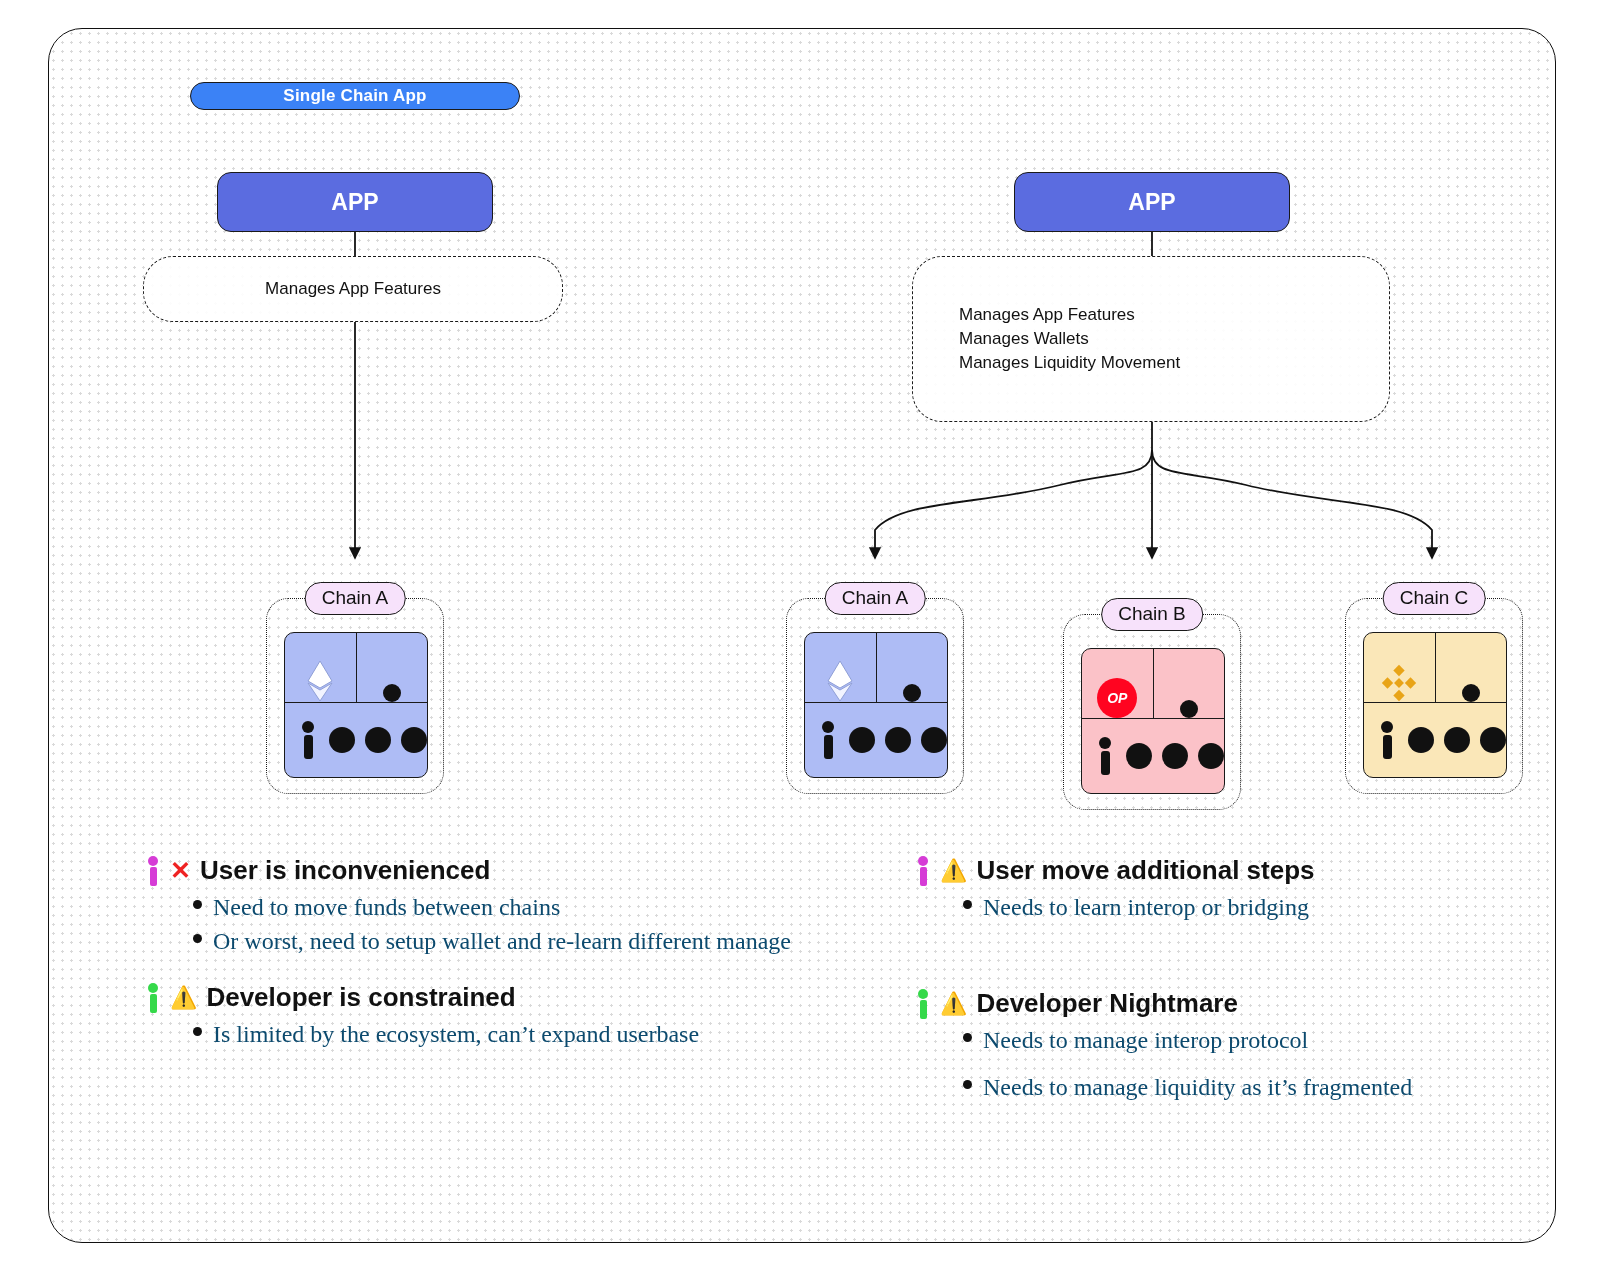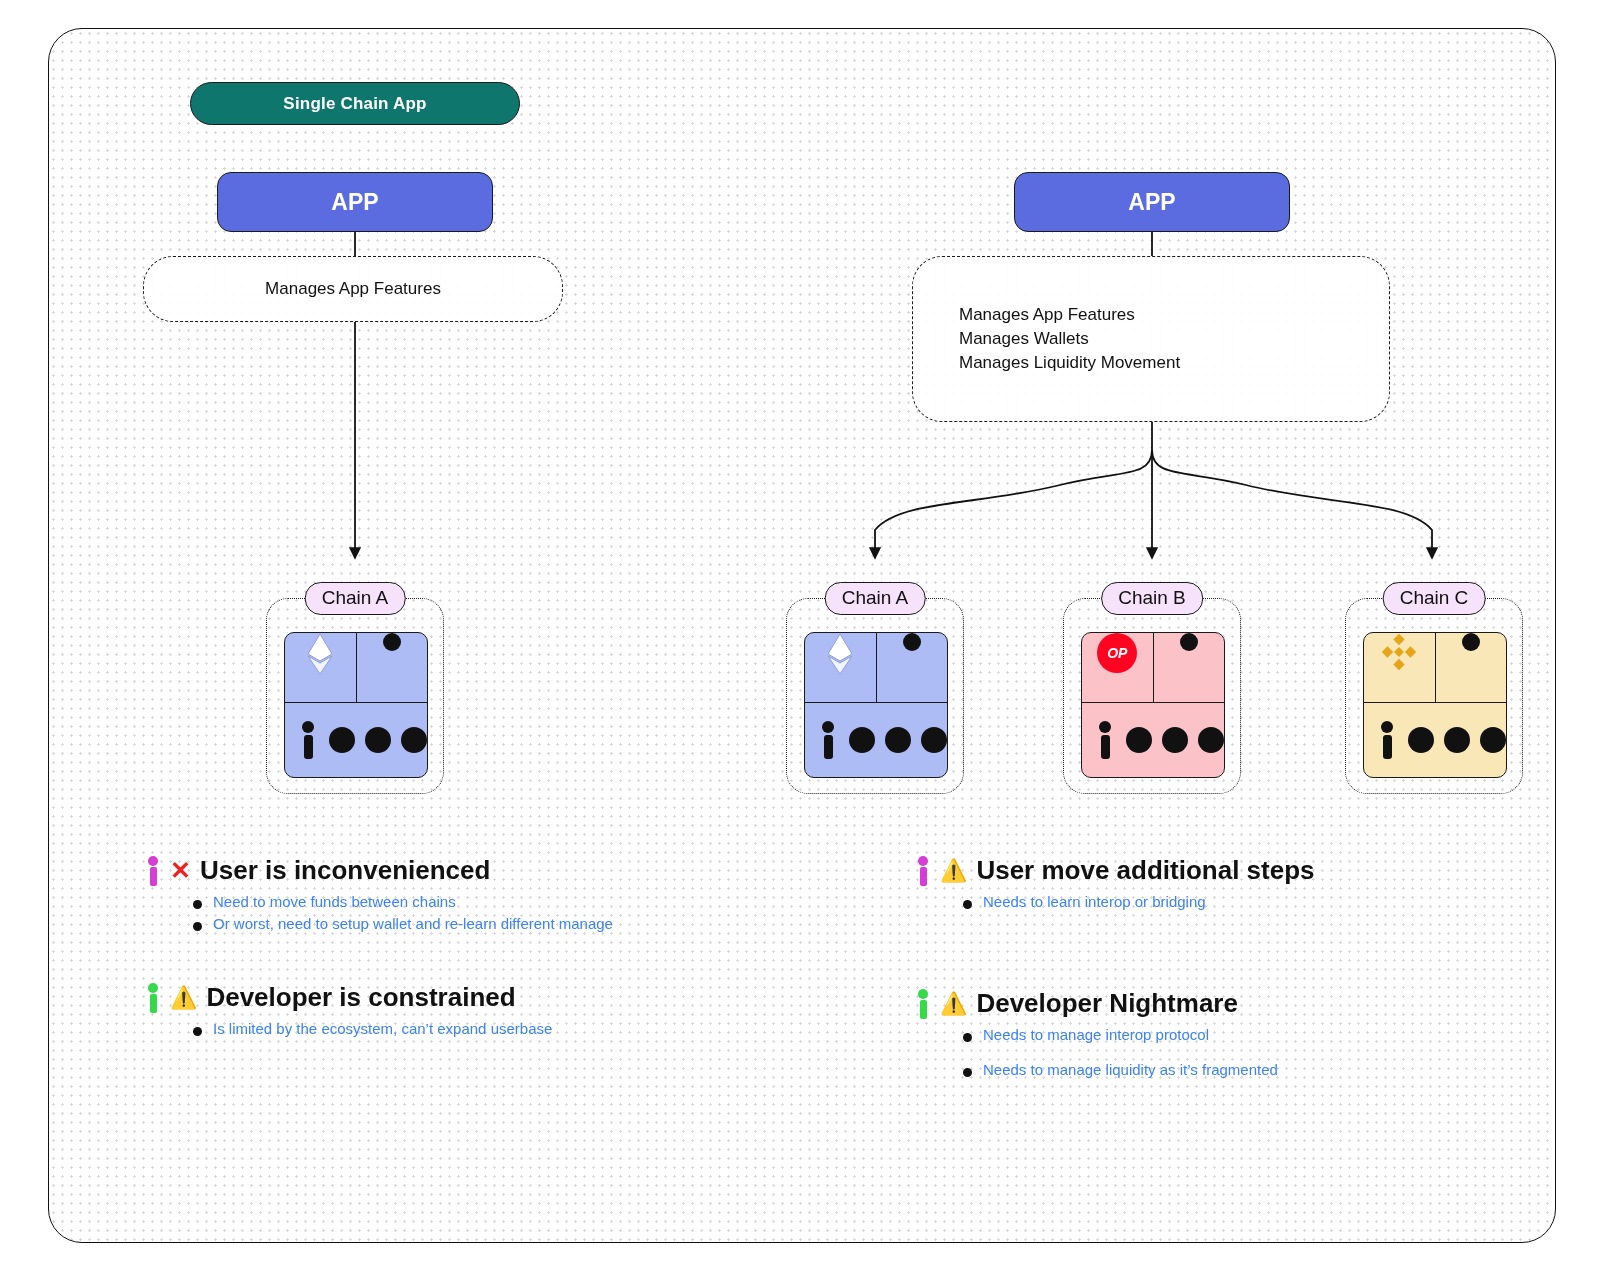--- a/index.html
+++ b/index.html
@@ -29,28 +29,28 @@
   svg.links {
     position: absolute;
     left: 0; top: 0;
     width: 1600px; height: 1275px;
     pointer-events: none;
   }
   
   .pill-magenta {
     position: absolute;
     display: flex; align-items: center; justify-content: center;
-    background: #0f766e;
+    background: #3b82f6;
     border: 1.5px solid #1a1a1a;
     border-radius: 24px;
     color: #ffffff;
     font-size: 17px;
     font-weight: 700;
     letter-spacing: .2px;
-    height: 43px;
+    height: 28px;
   }
   .pill-blue {
     position: absolute;
     display: flex; align-items: center; justify-content: center;
     background: #5b6ce0;
     border: 1.5px solid #1a1a1a;
     border-radius: 14px;
     color: #ffffff;
     font-size: 23px;
     font-weight: 700;
@@ -103,21 +103,21 @@
     border-radius: 10px;
     overflow: hidden;
   }
   .chain-card .top-row {
     display: flex;
     height: 70px;
     border-bottom: 1.5px solid #1a1a1a;
   }
   .chain-card .cell {
     flex: 1;
-    display: flex; align-items: flex-start; justify-content: center;
+    display: flex; align-items: flex-end; justify-content: center;
   }
   .chain-card .cell.left { border-right: 1.5px solid #1a1a1a; }
   .chain-card .bottom-row {
     height: 74px;
     display: flex; align-items: center;
     gap: 10px;
     padding-left: 12px;
   }
   .dot { width: 26px; height: 26px; border-radius: 50%; background: #111; }
   .dot.small { width: 18px; height: 18px; }
@@ -141,26 +141,27 @@
   .mini-person.green .head, .mini-person.green .body { background: #35d94a; }
   .cross { color: #ef2222; font-weight: 700; font-size: 25px; }
   .warn { font-size: 22px; }
   ul.bullets {
     list-style: none;
     margin: 6px 0 0 0;
     padding: 0 0 0 48px;
   }
   ul.bullets li {
     position: relative;
-    font-size: 15px;
-    color: #3b82f6;
+    font-size: 24px;
+    color: #0c4a6e;
     line-height: 1.28;
     margin-bottom: 3px;
     padding-left: 20px;
     white-space: nowrap;
+    font-family: Liberation Serif, serif;
   }
   ul.bullets li::before {
     content: "";
     position: absolute;
     left: 0; top: 8px;
     width: 9px; height: 9px;
     border-radius: 50%;
     background: #111;
   }
   ul.bullets.spaced li { margin-bottom: 16px; }
@@ -290,21 +291,21 @@
             <span class="head"></span>
             <span class="body"></span>
           </span>
         <span class="dot"></span>
         <span class="dot"></span>
         <span class="dot"></span>
       </div>
     </div>
   </div>
 
-  <div class="chain-group" style="left:1063px; top:598px;">
+  <div class="chain-group" style="left:1063px; top:614px;">
     <div class="chain-label">Chain B</div>
     <div class="chain-card" style="background:#fbc2c8;">
       <div class="top-row">
         <div class="cell left">
           <span class="op-badge">OP</span>
         </div>
         <div class="cell">
             <span class="dot small"></span>
           </div>
       </div>

